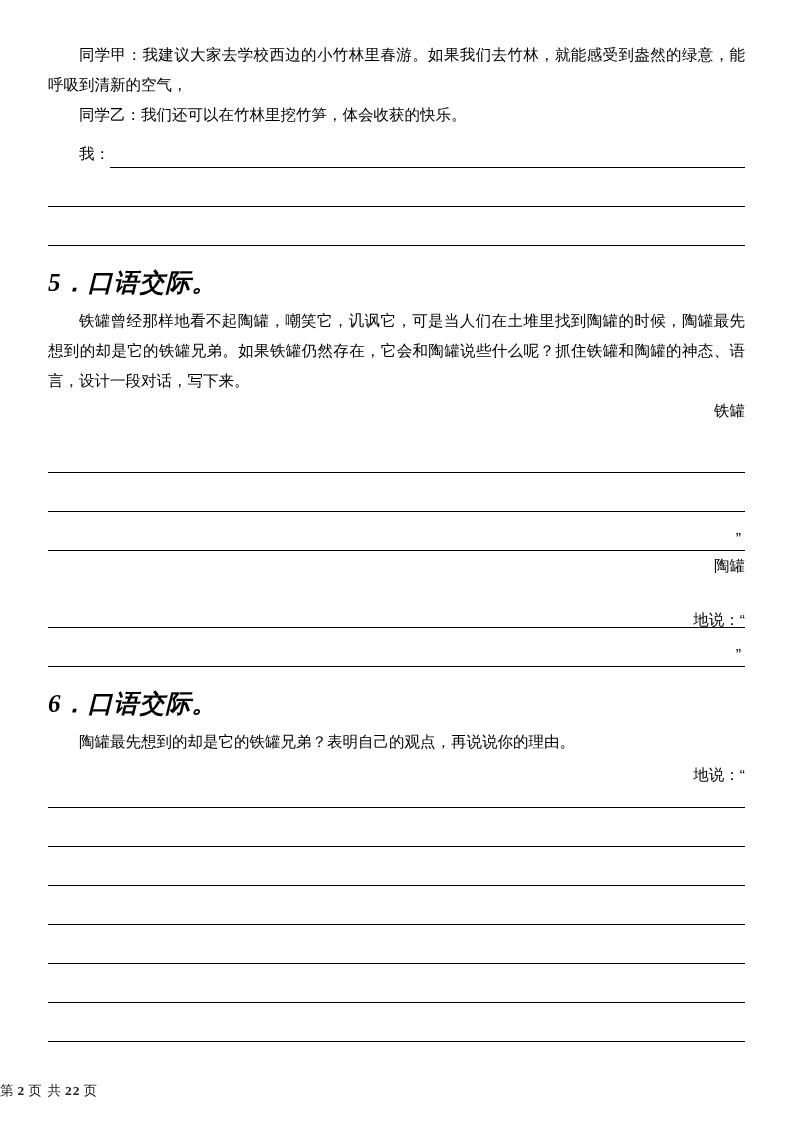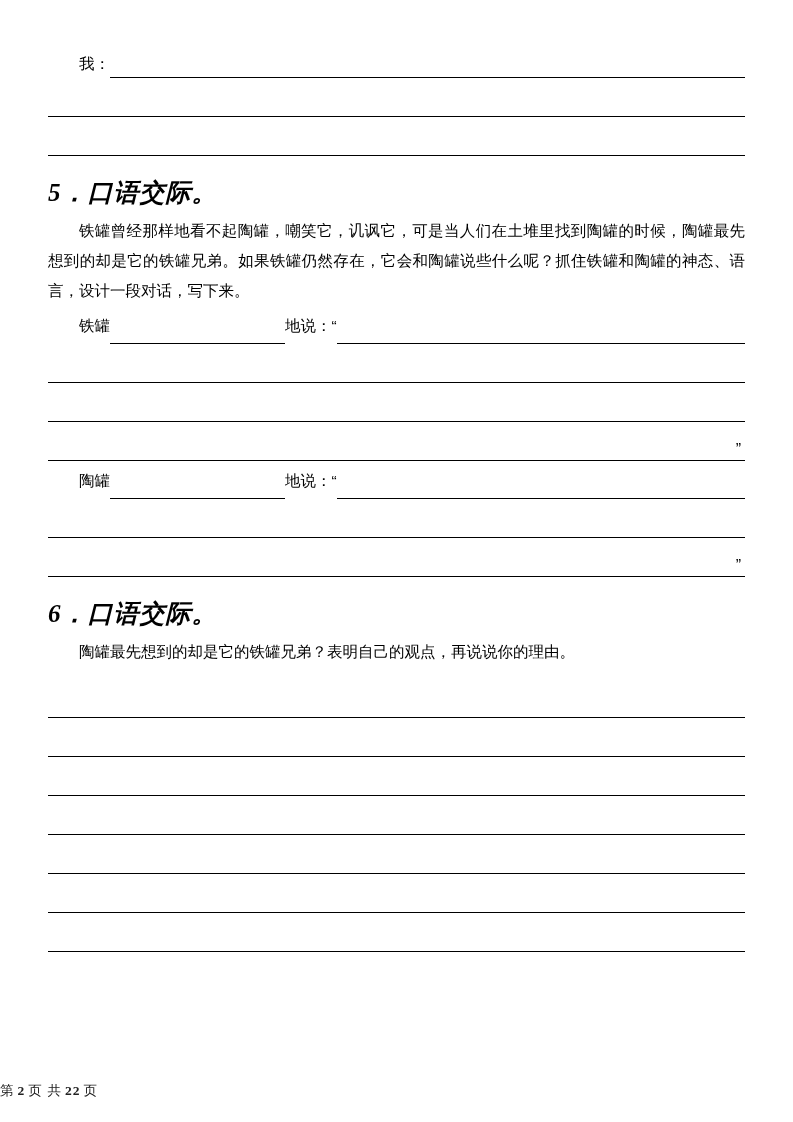--- a/index.html
+++ b/index.html
@@ -49,20 +49,21 @@
   .section-title .num {
     font-family: "Liberation Serif", "DejaVu Serif", serif;
     font-weight: bold;
   }
   .inline-row {
     display: flex;
     align-items: flex-end;
     font-size: 15.5px;
     line-height: 30px;
     height: 38px;
+    flex-direction: column;
   }
   .inline-row .lead {
     padding-left: 2em;
     white-space: nowrap;
     padding-bottom: 3px;
   }
   .inline-row .blank-fill {
     border-bottom: 1.6px solid #000;
     flex: 0 0 175px;
     height: 26px;
@@ -120,20 +121,22 @@
     padding: 0 3px;
   }
   .gap-sm { height: 6px; }
   .gap-md { height: 12px; }
 </style>
 </head>
 <body>
 
 <div class="page">
 
+  <p class="para indent">同学甲：我建议大家去学校西边的小竹林里春游。如果我们去竹林，就能感受到盎然的绿意，能呼吸到清新的空气，</p>
+  <p class="para indent">同学乙：我们还可以在竹林里挖竹笋，体会收获的快乐。</p>
 
   <div class="answer-row">
     <span class="lead">我：</span>
     <span class="blank-rest"></span>
   </div>
   <div class="writeline"></div>
   <div class="writeline"></div>
 
   <div class="gap-sm"></div>
 

